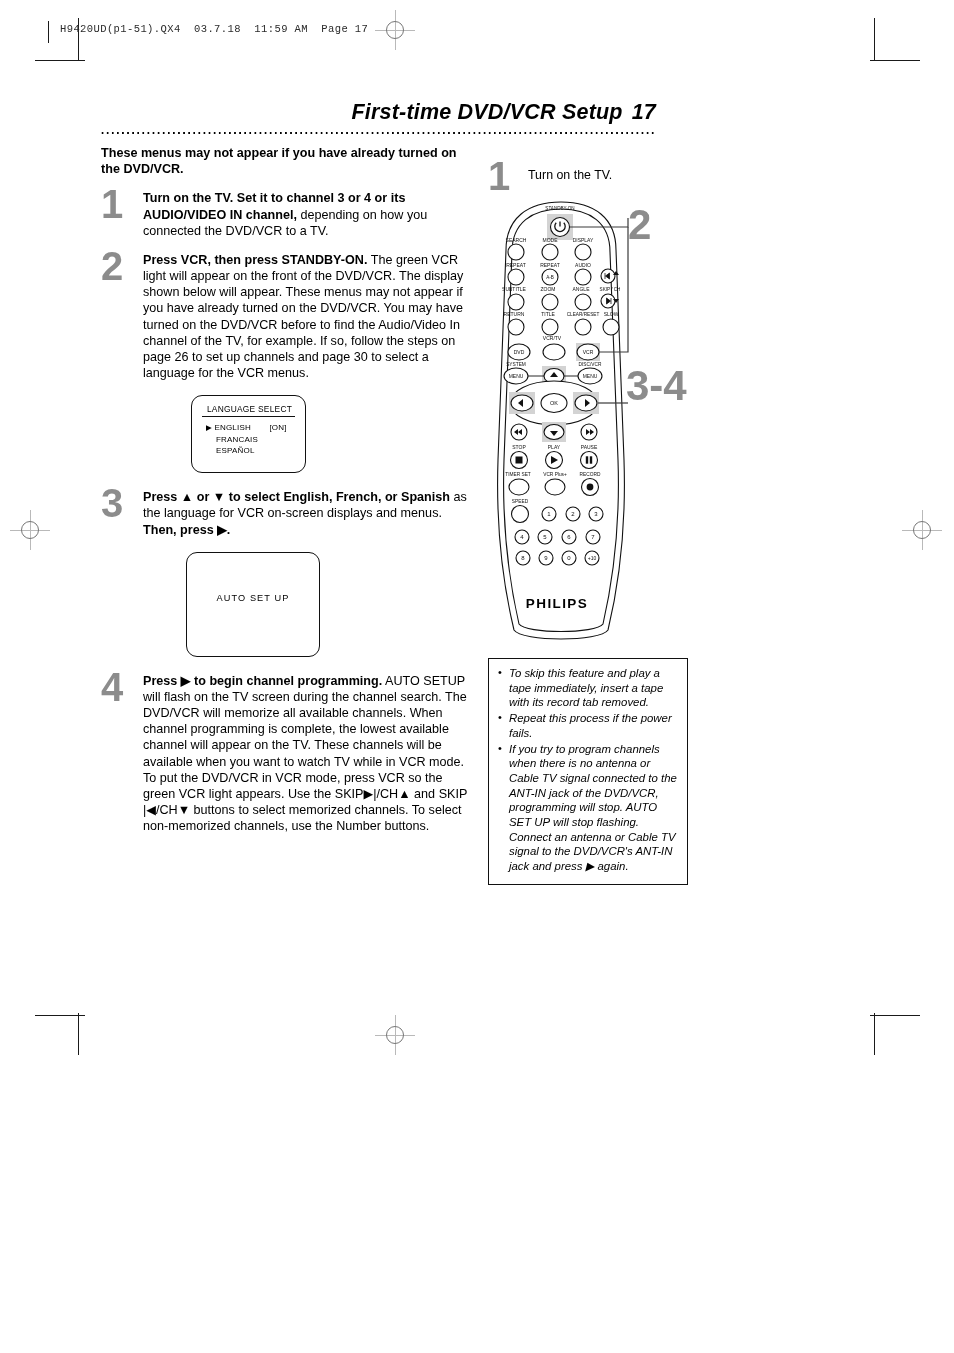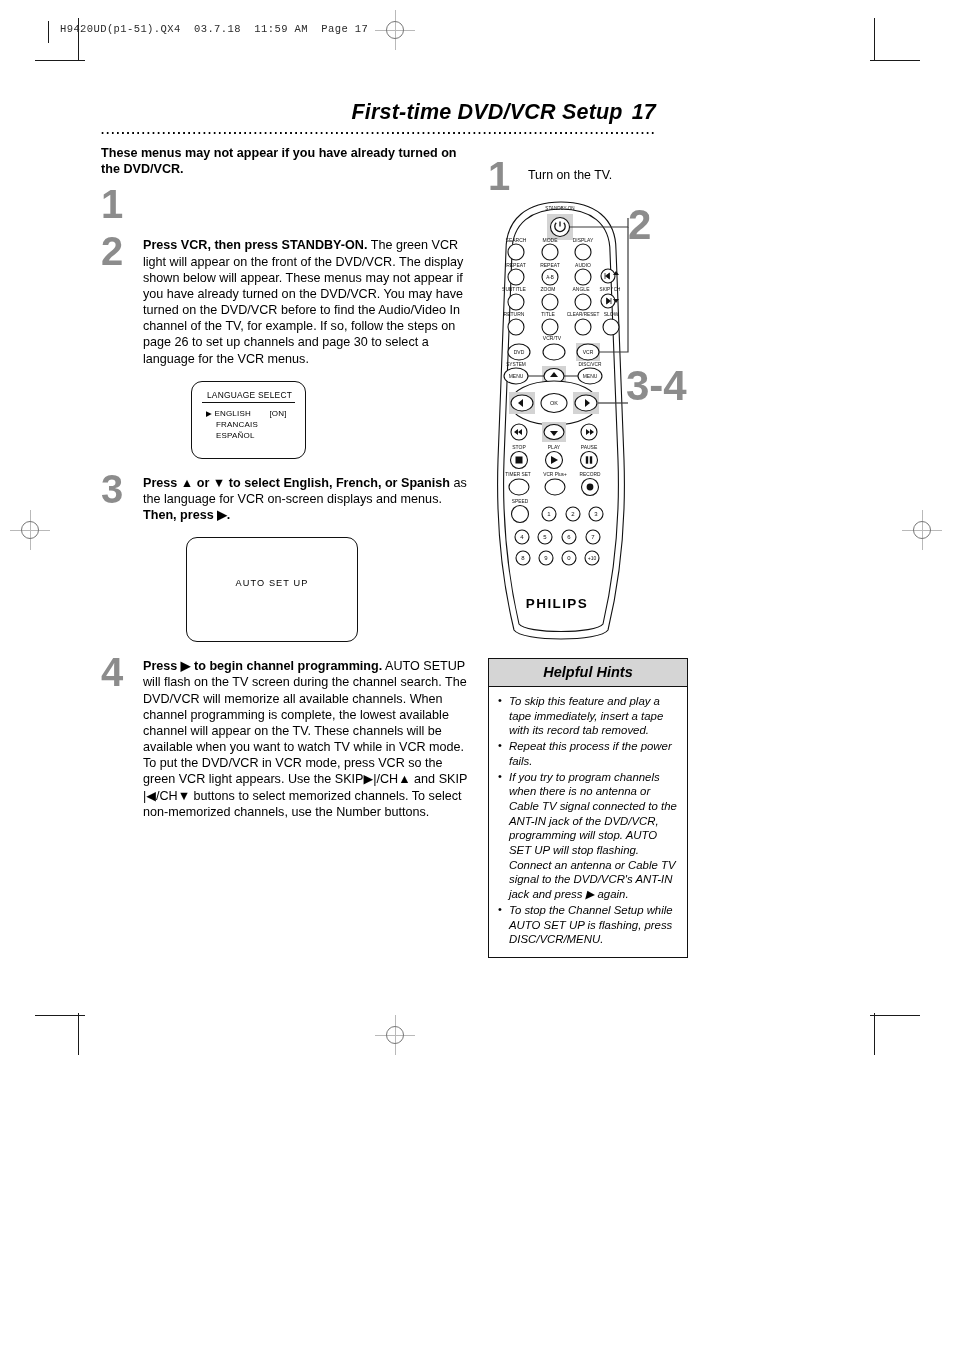--- a/index.html
+++ b/index.html
@@ -68,21 +68,21 @@
   .langbox .lbl {
     position:absolute; left:10px; top:8px; right:8px;
     font-size:8.4px; letter-spacing:.25px; text-align:center;
   }
   .langbox .uline { position:absolute; left:10px; right:10px; top:20px; height:1.1px; background:#111; }
   .langbox .opts { position:absolute; left:14px; top:26px; font-size:8px; line-height:1.38; letter-spacing:.2px; }
   .langbox .opts .row1 { white-space:nowrap; }
   .langbox .opts .arr { font-size:7.5px; }
   .langbox .opts .on { padding-left:16px; }
 
-  .autobox { margin:14px 0 0 43px; width:172px; height:105px; }
+  .autobox { margin:14px 0 0 43px; width:134px; height:105px; }
   .autobox .ctr {
     position:absolute; left:0; right:0; top:40px; text-align:center;
     font-size:9.2px; letter-spacing:1.1px;
   }
 
   
   .remote-area { position:absolute; left:488px; top:160px; width:210px; height:490px; }
   .step1-line { position:absolute; left:0px; top:0px; }
   .step1-line .n1 {
     position:absolute; left:0; top:-4px;
@@ -160,20 +160,23 @@
 <div class="dotrule"></div>
 
 <div class="leftcol">
 
   <div class="intro">
     <div class="b" style="margin-top:1px;">These menus may not appear if you have already turned on the DVD/VCR.</div>
   </div>
 
   <div class="step" style="margin-top:13px;">
     <div class="num">1</div>
+    <div class="body">
+      <b>Turn on the TV. Set it to channel 3 or 4 or its AUDIO/VIDEO IN channel,</b><span> depending on how you connected the DVD/VCR to a TV.</span>
+    </div>
   </div>
 
   <div class="step" style="margin-top:13px;">
     <div class="num">2</div>
     <div class="body">
       <b>Press VCR, then press STANDBY-ON.</b><span> The green VCR light will appear on the front of the DVD/VCR. The display shown below will appear.</span>
       <span>These menus may not appear if you have already turned on the DVD/VCR. You may have turned on the DVD/VCR before to find the Audio/Video In channel of the TV, for example. If so, follow the steps on page 26 to set up channels and page 30 to select a language for the VCR menus.</span>
     </div>
 
     <div class="tvbox langbox">
@@ -400,20 +403,18 @@
       <path class="ld" d="M82,67 L140,67 L140,58"></path>
       <path class="ld" d="M111,192 L140,192 L140,67"></path>
       <path class="ld" d="M110,243 L140,243"></path>
     </g>
   </svg>
 
   <div class="philips" style="top:436px;left:-6px;width:150px;">PHILIPS</div>
 </div>
 
 <div class="hints">
-  <div class="hd">Helpful Hints</div>
   <ul>
     <li>To skip this feature and play a tape immediately, insert a tape with its record tab removed.</li>
     <li>Repeat this process if the power fails.</li>
     <li>If you try to program channels when there is no antenna or Cable TV signal connected to the ANT-IN jack of the DVD/VCR, programming will stop. AUTO SET UP will stop flashing. Connect an antenna or Cable TV signal to the DVD/VCR's ANT-IN jack and press ▶ again.</li>
-    <li>To stop the Channel Setup while AUTO SET UP is flashing, press DISC/VCR/MENU.</li>
   </ul>
 </div>
 
 </body></html>

